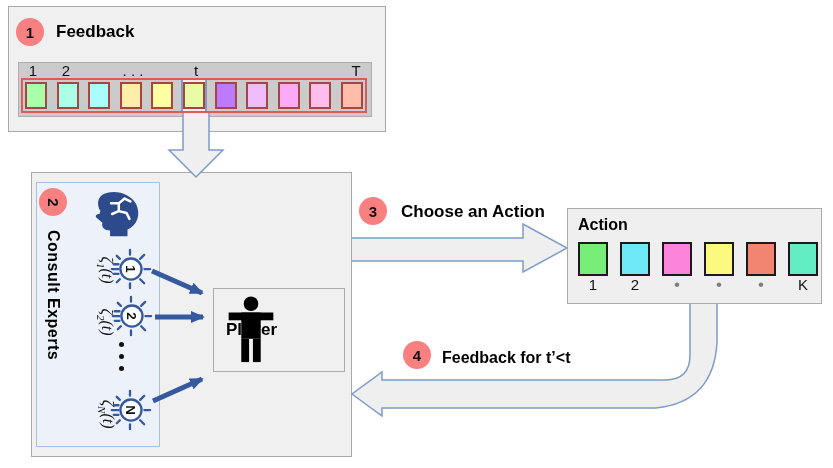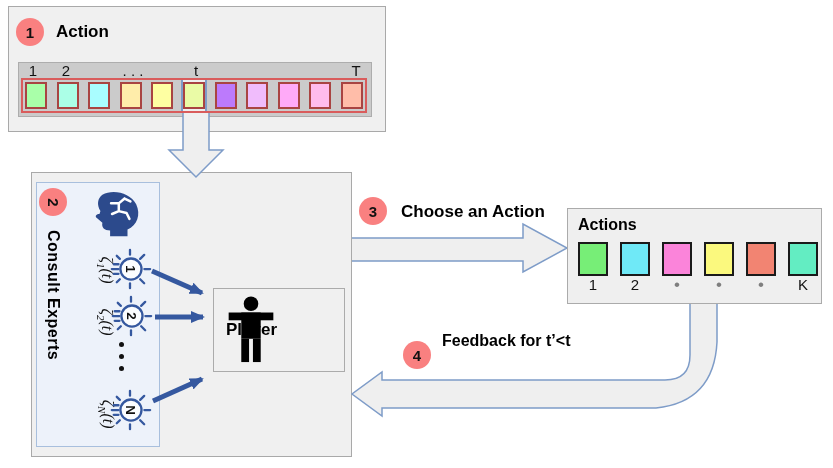--- a/index.html
+++ b/index.html
@@ -41,33 +41,33 @@
   .actions-box{position:absolute;left:567px;top:208px;width:255px;height:96px;background:#EFEFEF;
                border:1.5px solid #ABABAB;box-sizing:border-box;}
   .actions-title{position:absolute;left:578px;top:216px;font-weight:bold;font-size:16px;color:#000;}
   .agrid{position:absolute;left:578px;top:242px;display:flex;gap:12px;}
   .acell{display:flex;flex-direction:column;align-items:center;width:30px;}
   .asq{width:30px;height:34px;border:2px solid #1A1A1A;box-sizing:border-box;}
   .albl{font-size:15px;color:#111;margin-top:2px;line-height:14px;}
   .albl.dot{color:#7F7F7F;font-size:17px;}
   
   .fb-text{position:absolute;left:442px;top:331px;font-weight:bold;font-size:16px;line-height:20px;color:#000;}
-  .fb-text div{white-space:pre;}
+  .fb-text div{white-space:pre;margin-top:17px;}
   svg{position:absolute;overflow:visible;}
 </style>
 </head>
 <body>
 
 <div id="page">
 
   <div class="panel" style="left:8px;top:6px;width:378px;height:126px;"></div>
   <div class="badge" style="left:16px;top:18px;">
     <span>1</span>
   </div>
-  <div class="h-title" style="left:56px;top:22px;">Action</div>
+  <div class="h-title" style="left:56px;top:22px;">Feedback</div>
 
   <div class="band" style="left:18px;top:62px;width:354px;height:55px;"></div>
   <span class="tick" style="left:33px;">1</span>
   <span class="tick" style="left:66px;">2</span>
   <span class="tick" style="left:133px;">. . .</span>
   <span class="tick" style="left:196px;">t</span>
   <span class="tick" style="left:356px;">T</span>
 
   <div class="stemA"></div>
   <div class="strip">
@@ -198,21 +198,21 @@
   <div class="badge" style="left:359px;top:197px;">
     <span>3</span>
   </div>
   <div class="h-title" style="left:401px;top:202px;">Choose an Action</div>
 
   <svg style="left:352px;top:220px;" width="218" height="58" viewBox="0 0 218 58">
     <path d="M0 18 H171 V4 L215 28 L171 52 V41 H0" fill="#EFEFEF" stroke="#7E9CC8" stroke-width="1.5"></path>
   </svg>
 
   <div class="actions-box"></div>
-  <div class="actions-title">Actions</div>
+  <div class="actions-title">Action</div>
   <div class="agrid">
       <div class="acell">
         <div class="asq" style="background: rgb(119, 238, 119);"></div>
         <div class="albl">1</div>
       </div>
       <div class="acell">
         <div class="asq" style="background: rgb(111, 233, 247);"></div>
         <div class="albl">2</div>
       </div>
       <div class="acell">

